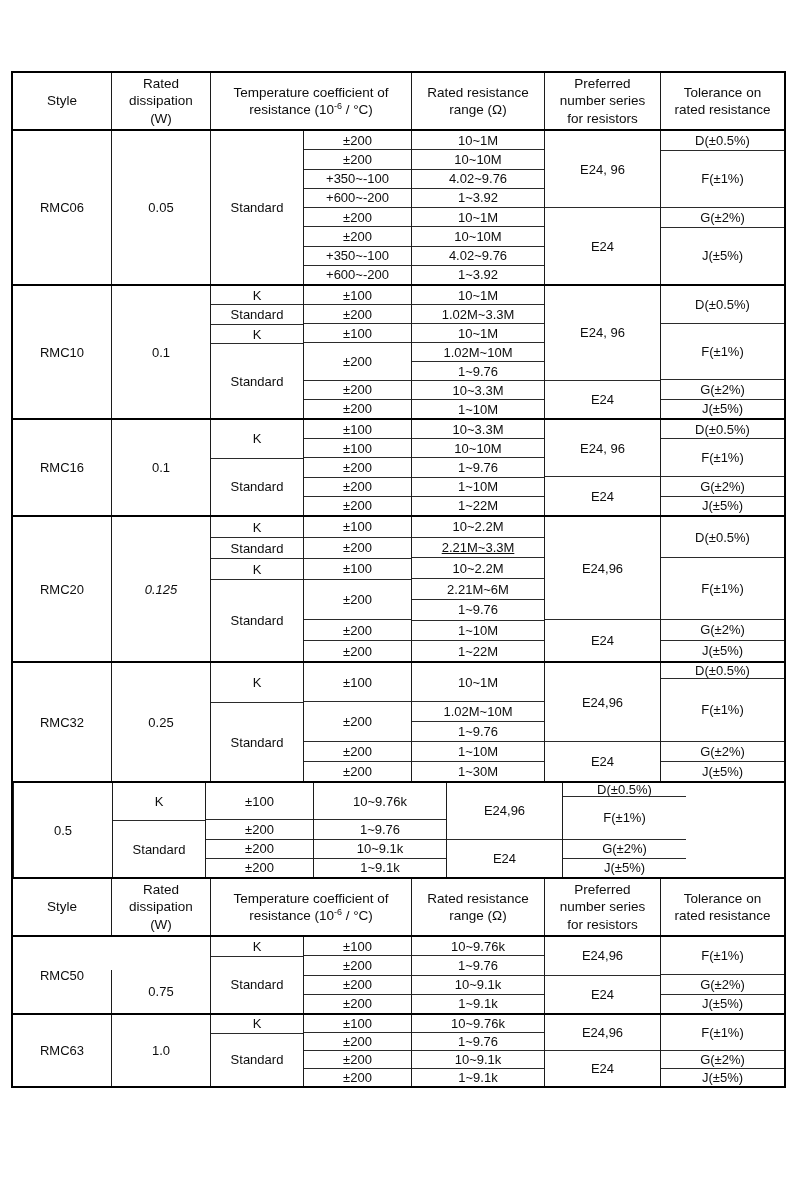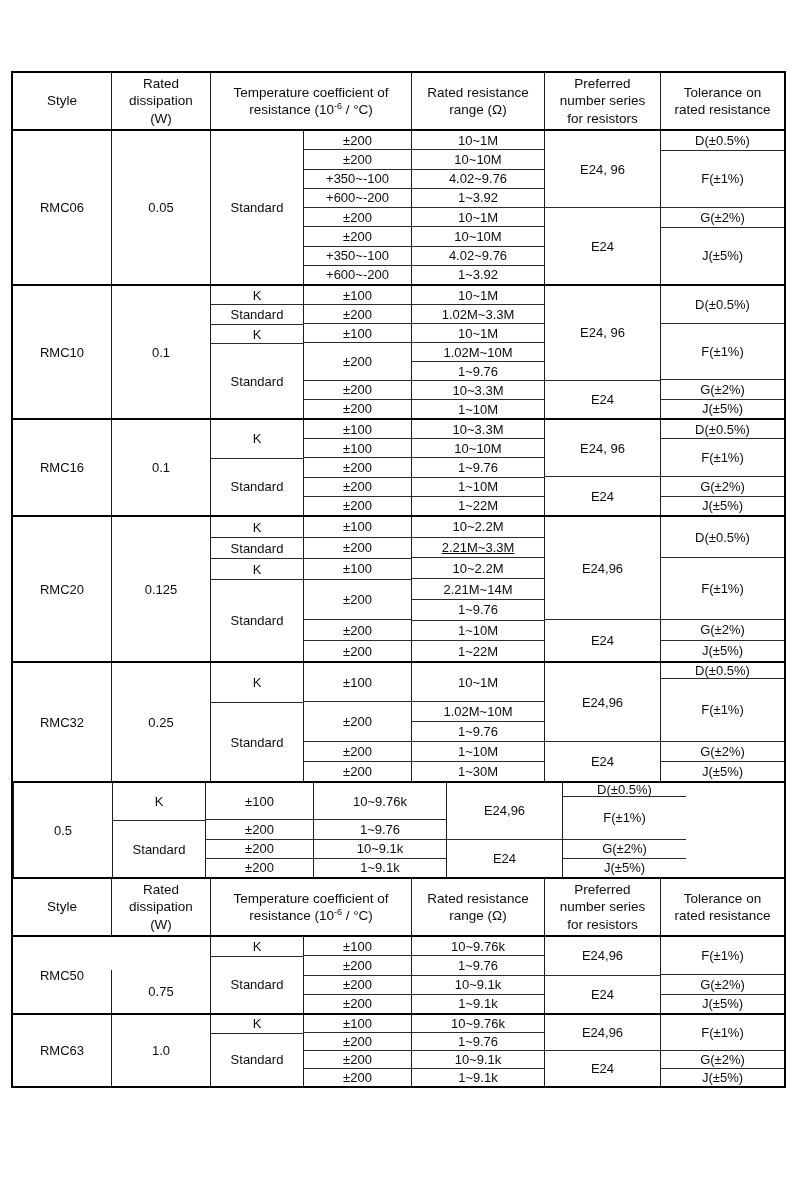--- a/index.html
+++ b/index.html
@@ -163,42 +163,42 @@
         <div class="cell" style="flex: 1 1 0px;">D(±0.5%)</div>
         <div class="cell bt" style="flex: 2 1 0px;">F(±1%)</div>
         <div class="cell bt" style="flex: 1 1 0px;">G(±2%)</div>
         <div class="cell bt" style="flex: 1 1 0px;">J(±5%)</div>
       </div>
     </div>
     <div class="block" style="height: 146px;">
       <div class="col" style="width: 98px;">
         <div class="cell" style="flex: 1 1 0px;">RMC20</div>
       </div>
-      <div class="col bl" style="width: 99px;">
+      <div class="col bl" style="width: 99px; font-style: italic;">
         <div class="cell" style="flex: 1 1 0px;">0.125</div>
       </div>
       <div class="col bl" style="width: 93px;">
         <div class="cell" style="flex: 1 1 0px;">K</div>
         <div class="cell bt" style="flex: 1 1 0px;">Standard</div>
         <div class="cell bt" style="flex: 1 1 0px;">K</div>
         <div class="cell bt" style="flex: 4 1 0px;">Standard</div>
       </div>
       <div class="col bl" style="width: 108px;">
         <div class="cell" style="flex: 1 1 0px;">±100</div>
         <div class="cell bt" style="flex: 1 1 0px;">±200</div>
         <div class="cell bt" style="flex: 1 1 0px;">±100</div>
         <div class="cell bt" style="flex: 2 1 0px;">±200</div>
         <div class="cell bt" style="flex: 1 1 0px;">±200</div>
         <div class="cell bt" style="flex: 1 1 0px;">±200</div>
       </div>
       <div class="col bl" style="width: 133px;">
         <div class="cell" style="flex: 1 1 0px;">10~2.2M</div>
         <div class="cell bt" style="flex: 1 1 0px; text-decoration: underline;">2.21M~3.3M</div>
         <div class="cell bt" style="flex: 1 1 0px;">10~2.2M</div>
-        <div class="cell bt" style="flex: 1 1 0px;">2.21M~14M</div>
+        <div class="cell bt" style="flex: 1 1 0px;">2.21M~6M</div>
         <div class="cell bt" style="flex: 1 1 0px;">1~9.76</div>
         <div class="cell bt" style="flex: 1 1 0px;">1~10M</div>
         <div class="cell bt" style="flex: 1 1 0px;">1~22M</div>
       </div>
       <div class="col bl" style="width: 116px;">
         <div class="cell" style="flex: 5 1 0px;">E24,96</div>
         <div class="cell bt" style="flex: 2 1 0px;">E24</div>
       </div>
       <div class="col bl" style="width: 124px;">
         <div class="cell" style="flex: 2 1 0px;">D(±0.5%)</div>

